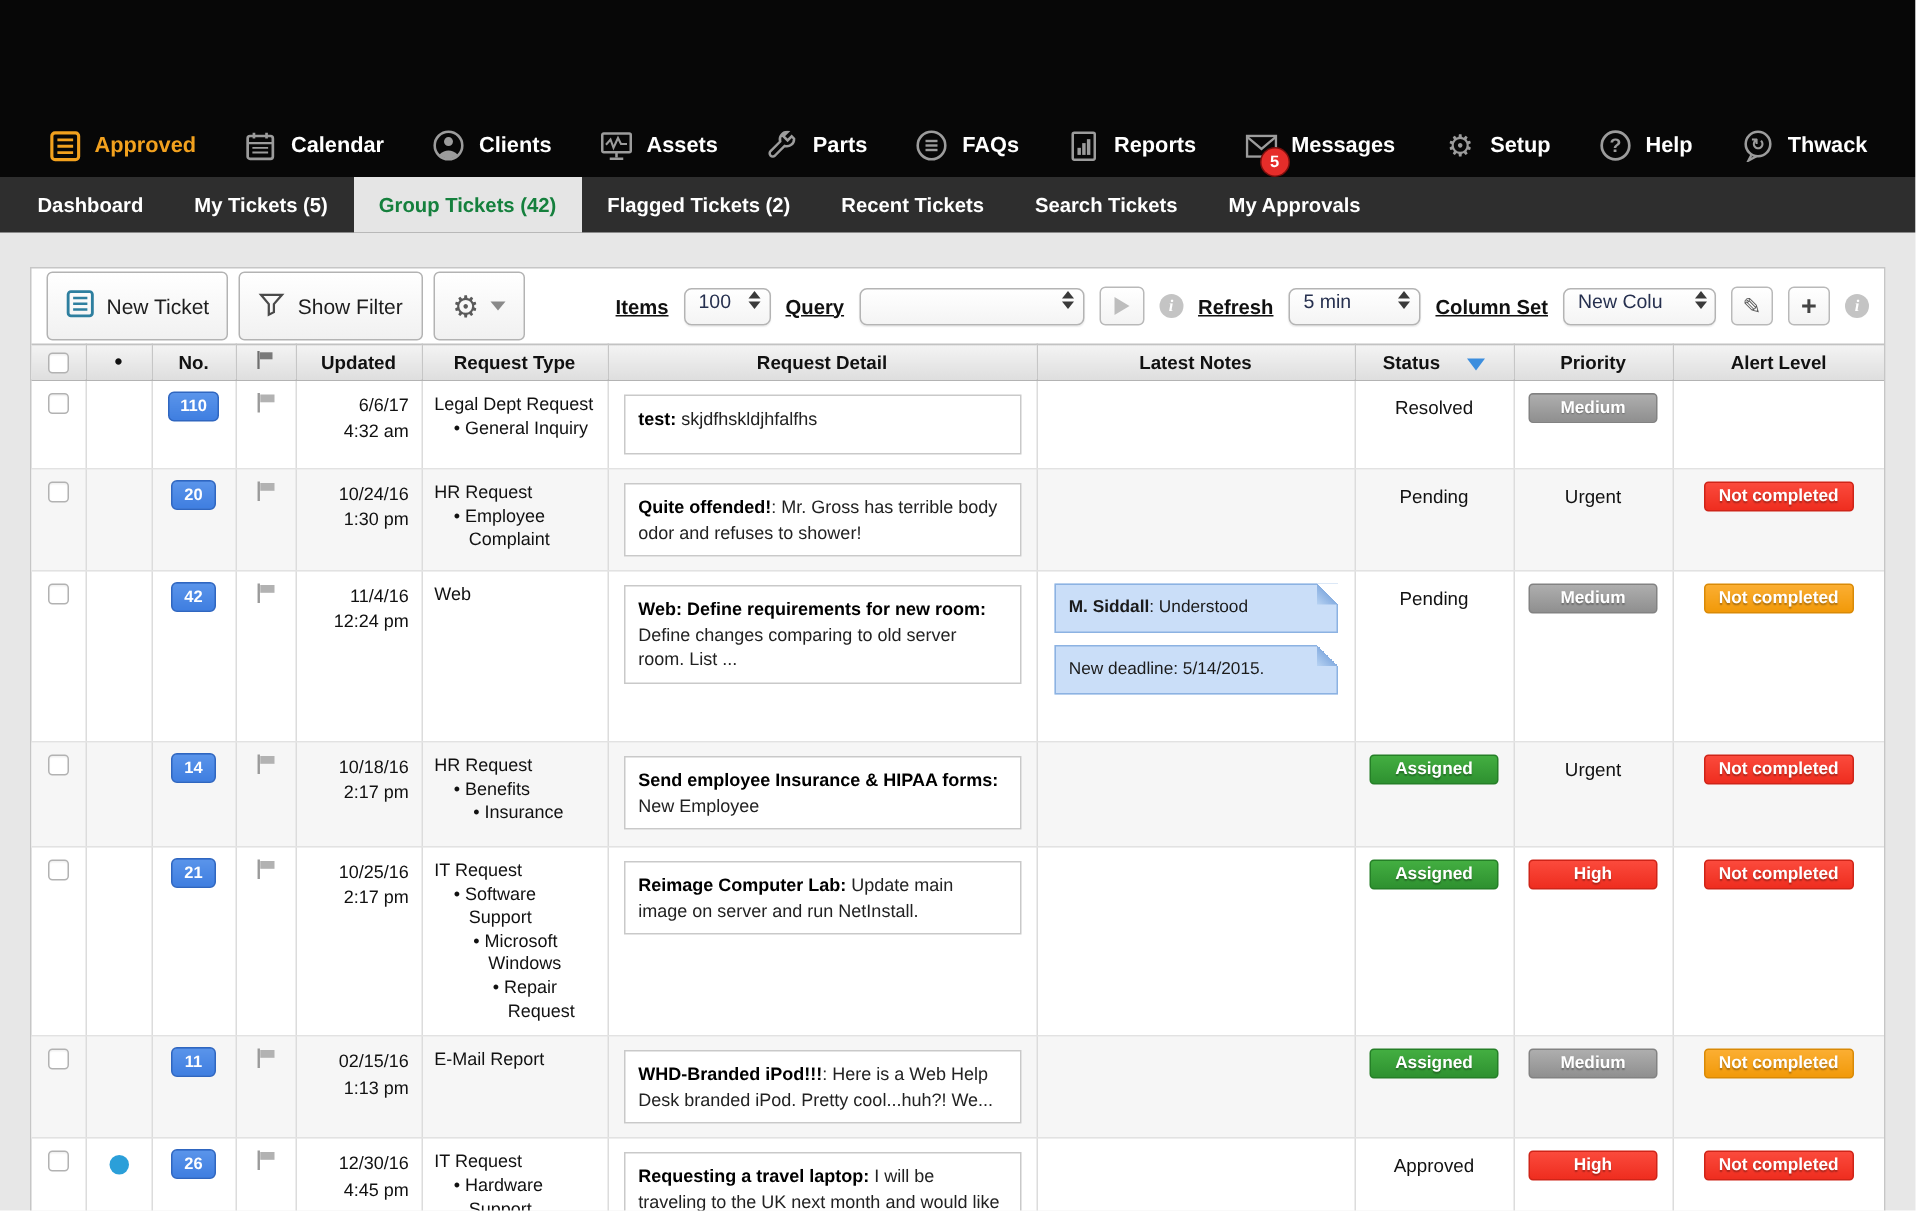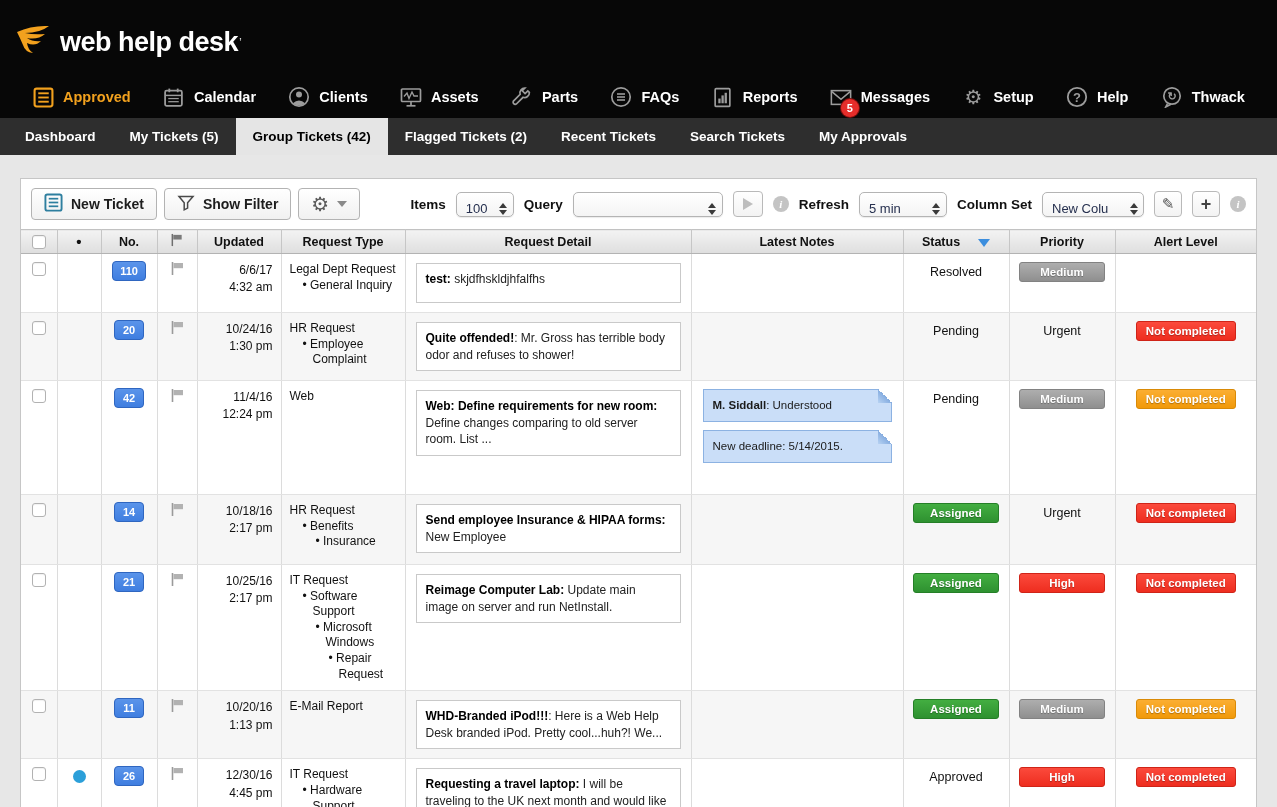--- a/index.html
+++ b/index.html
@@ -17,33 +17,33 @@
   .nav-label { color:#fff; font-size:14.5px; font-weight:bold; }
   .nav-item.active .nav-label { color:#f2a11e; }
   .nav-icon { width:22px; height:22px; display:inline-flex; align-items:center; justify-content:center; position:relative; }
   .nav-icon .glyph { font-size:20px; color:#9c9c9c; line-height:1; }
   .nav-badge { position:absolute; bottom:-9px; right:-7px; background:#e62d2a; color:#fff; font-size:11px; font-weight:bold;
     width:18px; height:18px; border-radius:50%; display:flex; align-items:center; justify-content:center; box-shadow:0 0 0 1px #7d0f0d; }
 
   
   .subnav { background:#2e2e2e; height:37px; display:flex; align-items:stretch; padding-left:8px; }
   .tab { color:#fff; font-size:13.5px; font-weight:bold; padding:0 17px; display:flex; align-items:center; cursor:pointer; }
-  .tab.active { background:#e5e5e5; color:#000000; }
+  .tab.active { background:#e5e5e5; color:#15803d; }
 
   
   .content { padding:23px 20px 0; }
   .panel { background:#fff; border:1px solid #c6c6c6; }
 
   
   .toolbar { display:flex; align-items:center; padding:8px 10px; height:50px; }
-  .tb-btn { display:inline-flex; align-items:center; gap:8px; height:32px; padding:0 12px; background:linear-gradient(#ffffff,#f1f1f1);
-    border:1px solid #b3b3b3; border-radius:4px; font-size:14px; font-weight:bold; color:#1d1d1d; margin-right:7px; cursor:pointer; }
+  .tb-btn { display:inline-flex; align-items:center; gap:8px; height:46px; padding:0 12px; background:linear-gradient(#ffffff,#f1f1f1);
+    border:1px solid #b3b3b3; border-radius:4px; font-size:14px; font-weight:normal; color:#1d1d1d; margin-right:7px; cursor:pointer; }
   .tb-right { margin-left:auto; display:flex; align-items:center; gap:10px; }
-  .tb-lab { font-size:13.5px; font-weight:bold; color:#111; }
-  .mac-select { display:inline-flex; align-items:flex-end; justify-content:space-between; height:25px; border:1px solid #b4b4b4;
+  .tb-lab { font-size:13.5px; font-weight:bold; color:#111;text-decoration:underline; }
+  .mac-select { display:inline-flex; align-items:flex-start; justify-content:space-between; height:25px; border:1px solid #b4b4b4;
     border-radius:5px; background:linear-gradient(#ffffff,#f4f4f4); padding:0 5px 0 9px; font-size:13px; color:#26304f; cursor:pointer; box-shadow:0 1px 1px rgba(0,0,0,.08);}
   .stepper { width:9px; height:14px; display:flex; flex-direction:column; align-items:center; justify-content:center; gap:2px; margin-left:6px; }
   .stepper i { width:0; height:0; border-left:4px solid transparent; border-right:4px solid transparent; display:block; }
   .stepper .up { border-bottom:5px solid #3a3a3a; }
   .stepper .dn { border-top:5px solid #3a3a3a; }
   .sq-btn { width:30px; height:26px; border:1px solid #b9b9b9; border-radius:4px; background:linear-gradient(#fff,#f3f3f3);
     display:inline-flex; align-items:center; justify-content:center; cursor:pointer; }
   .play-tri { width:0; height:0; border-left:10px solid #bdbdbd; border-top:6px solid transparent; border-bottom:6px solid transparent; }
   .info-dot { width:16px; height:16px; border-radius:50%; background:#c4c4c4; color:#fff; font-size:11px; font-weight:bold; font-style:italic;
     font-family:"Liberation Serif", serif; display:inline-flex; align-items:center; justify-content:center; cursor:pointer; }
@@ -91,29 +91,20 @@
   .badge.orange { background:linear-gradient(#fbae32,#f19909); border-color:#d98a07; }
   .badge.wide { min-width:100px; }
   .plain-val { display:inline-block; margin-top:11px; font-size:12.5px; color:#111; }
 </style>
 </head>
 <body>
 
 <div class="screen">
 
   <header class="topbar">
-    <div class="logo">
-      <span>
-        <svg width="36" height="32" viewBox="0 0 36 32">
-          <path d="M1 8 Q 16 1 33 2 Q 24 9 9 9 Q 18 11 29 10 Q 22 16 11 14 Q 17 18 25 17 Q 19 23 11 19 Q 12 26 17 29 Q 9 28 7 21 Q 4 14 1 8 Z" fill="#f2a11e"></path>
-        </svg>
-      </span>
-      <span class="logo-text">web help desk</span>
-      <span class="logo-mark">’</span>
-    </div>
     <nav class="main-nav" id="mainNav">
         <div class="nav-item active">
           <span class="nav-icon">
             <svg width="21" height="21" viewBox="0 0 20 20">
               <rect x="1.5" y="1.5" width="17" height="17" rx="2" fill="none" stroke="#f2a11e" stroke-width="2"></rect>
               <line x1="5" y1="6" x2="15" y2="6" stroke="#f2a11e" stroke-width="1.8"></line>
               <line x1="5" y1="10" x2="15" y2="10" stroke="#f2a11e" stroke-width="1.8"></line>
               <line x1="5" y1="14" x2="15" y2="14" stroke="#f2a11e" stroke-width="1.8"></line>
             </svg>
           </span>
@@ -494,21 +485,21 @@
             <tr class="alt" style="height: 68px;">
               <td class="c-check"><span class="cb"></span></td>
               <td class="c-dot"></td>
               <td class="c-no"><span class="no-badge">11</span></td>
               <td class="c-flag"><span class="flagwrap"><svg width="15" height="15" viewBox="0 0 15 15">
                     <line x1="2.5" y1="1" x2="2.5" y2="14" stroke="#9a9a9a" stroke-width="1.6"></line>
                     <rect x="3.5" y="2" width="9.5" height="5.2" fill="#b2b2b2"></rect>
                   </svg></span></td>
               <td>
                 <div class="c-upd-in">
-                  <div>10/20/16</div>
+                  <div>02/15/16</div>
                   <div>1:13 pm</div>
                 </div>
               </td>
               <td>
                 <div class="c-type-in">
                   <div class="type-line" style="padding-left:10px">E-Mail Report</div>
                 </div>
               </td>
               <td>
                 <div class="detail-box"><b>WHD-Branded iPod!!!</b>: Here is a Web Help Desk branded iPod.  Pretty cool...huh?! We...</div>

